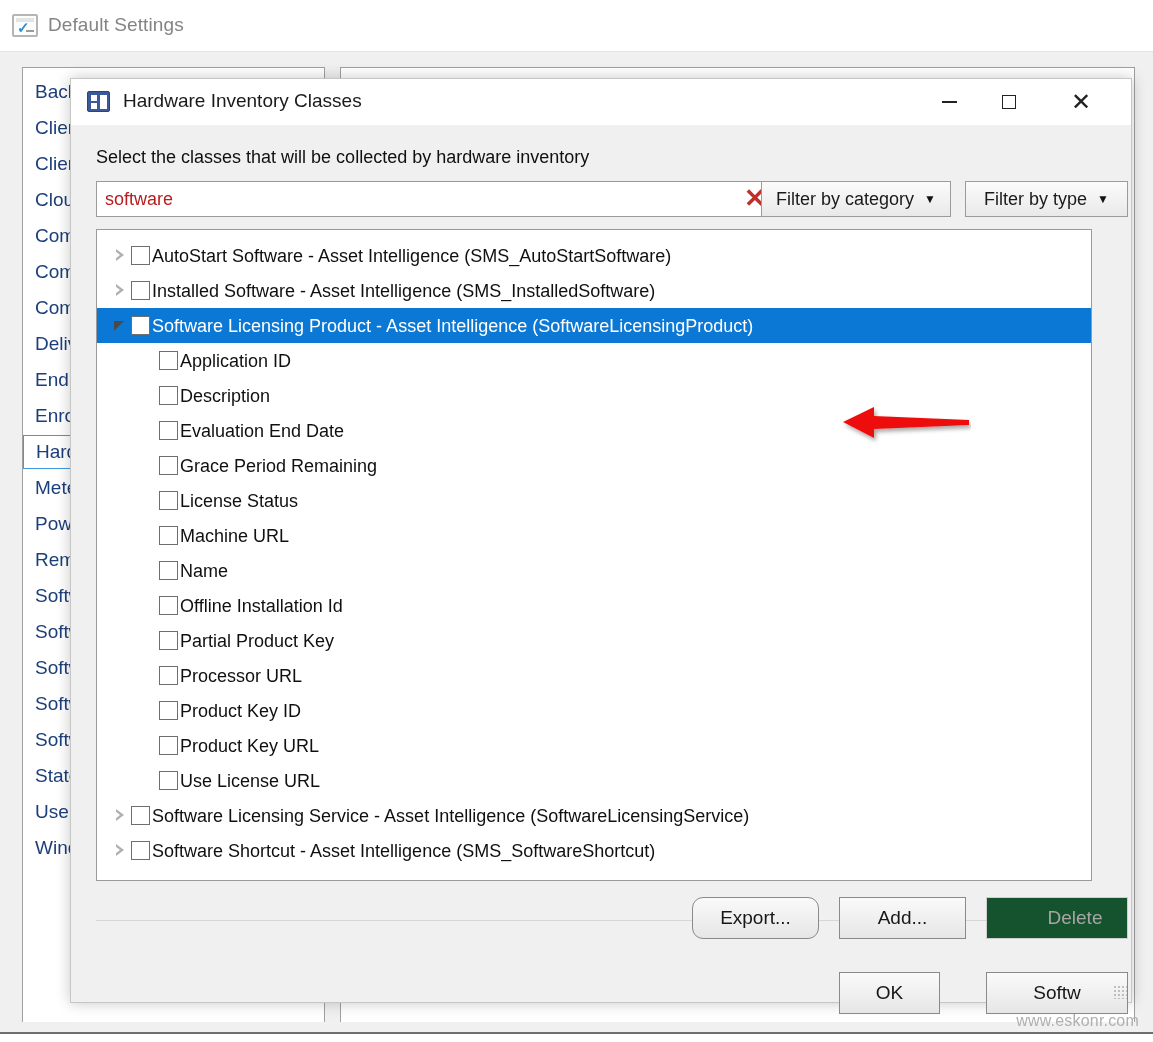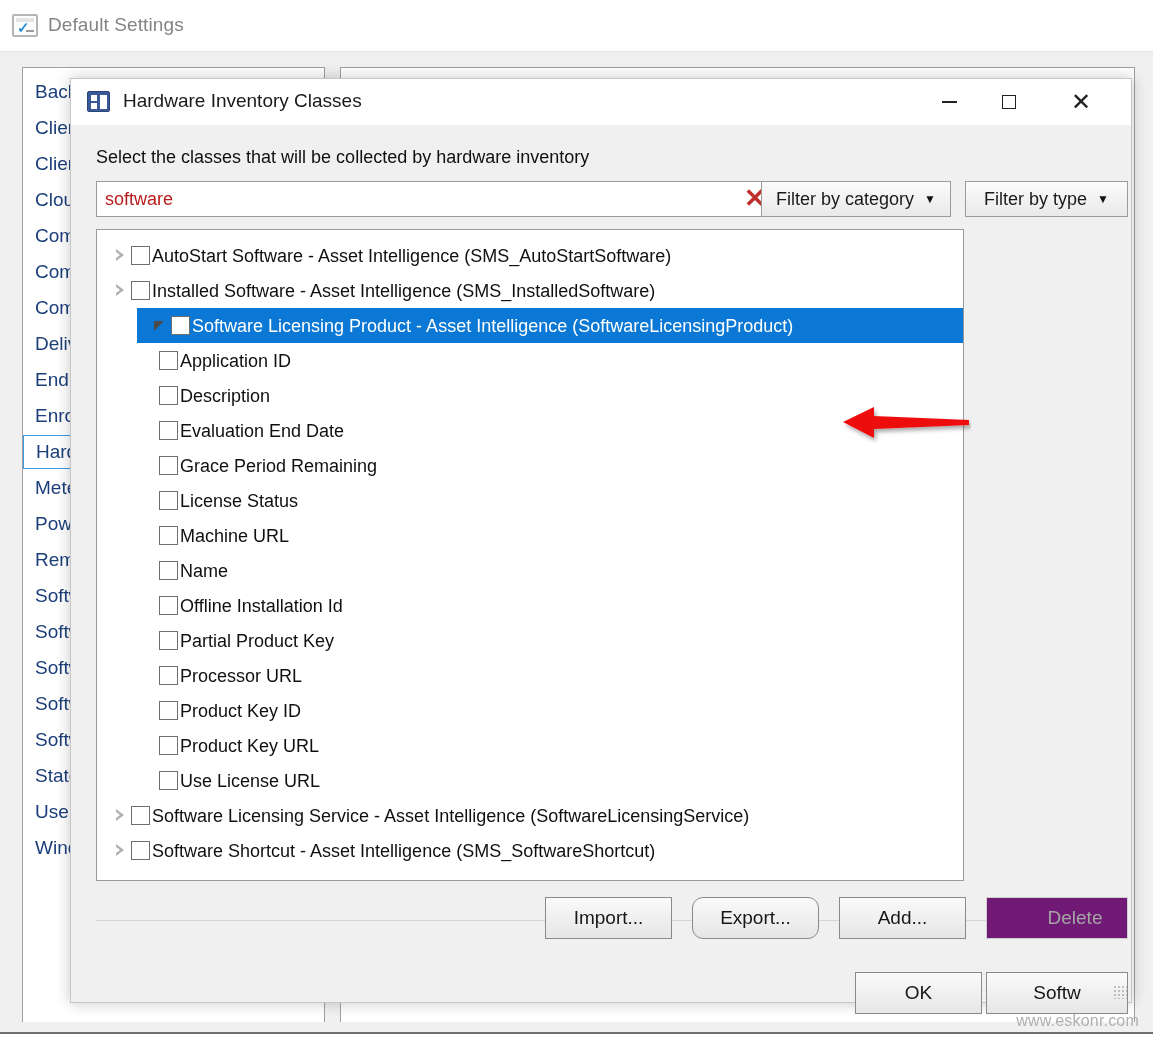--- a/index.html
+++ b/index.html
@@ -145,31 +145,31 @@
     font-family: "Liberation Sans", sans-serif;
     font-size: 18px; color: #1a1a1a;
     display: flex; align-items: center; justify-content: center; gap: 10px;
     cursor: default;
   }
   .filter-cat { left: 690px; width: 190px; }
   .filter-type { left: 894px; width: 163px; }
   .caret { font-size: 12px; line-height: 1; color: #111; }
 
   .tree-box {
-    position: absolute; left: 25px; top: 104px; width: 868px; height: 652px;
+    position: absolute; left: 25px; top: 104px; width: 996px; height: 652px;
     background: #ffffff; border: 1px solid #9a9a9a; overflow: hidden;
   }
   .tree-inner { padding: 8px 0 0 0; }
 
   .tree-row {
     position: relative; height: 35px; display: flex; align-items: center;
     padding-left: 14px; white-space: nowrap;
   }
   .tree-row.child { padding-left: 62px; }
-  .tree-row.selected { background: #0a78d4; margin-left: 40px; }
+  .tree-row.selected { background: #0a78d4; }
 
   .expander {
     width: 20px; height: 35px; position: relative; flex: 0 0 20px;
   }
   
   .tri-collapsed {
     position: absolute; left: 5px; top: 11px;
     width: 0; height: 0;
     border-top: 6px solid transparent;
     border-bottom: 6px solid transparent;
@@ -212,28 +212,28 @@
 
   .dlg-btn {
     position: absolute; height: 42px;
     background: linear-gradient(#fafafa, #e6e6e6);
     border: 1px solid #8a8a8a;
     font-family: "Liberation Sans", sans-serif;
     font-size: 19px; color: #171717;
     display: flex; align-items: center; justify-content: center;
     cursor: default;
   }
-  .dlg-btn.disabled { color: #a6a6a6; border-color: #cfcfcf; background: #701a75; padding-left: 36px; }
+  .dlg-btn.disabled { color: #a6a6a6; border-color: #cfcfcf; background: #14532d; padding-left: 36px; }
 
   .btn-import { left: 474px; top: 772px; width: 127px; }
   .btn-export { left: 621px; top: 772px; width: 127px; border-radius: 11px; }
   .btn-add    { left: 768px; top: 772px; width: 127px; }
   .btn-delete { left: 915px; top: 772px; width: 142px; }
 
-  .btn-ok     { left: 784px; top: 847px; width: 127px; }
+  .btn-ok     { left: 768px; top: 847px; width: 101px; }
   .btn-cancel { left: 915px; top: 847px; width: 142px; }
 
   .grip {
     position: absolute; right: 4px; bottom: 3px; width: 14px; height: 14px;
     opacity: .45;
     background-image:
       radial-gradient(circle, #808080 1px, transparent 1px);
     background-size: 4px 4px;
   }
 </style>
@@ -420,21 +420,20 @@
         <defs>
           <filter id="ashadow" x="-20%" y="-40%" width="160%" height="200%">
             <feDropShadow dx="2" dy="3" stdDeviation="2.2" flood-color="#000" flood-opacity="0.35"></feDropShadow>
           </filter>
         </defs>
         <polygon filter="url(#ashadow)" points="2,17 33,2 33,11 128,15 128,20 33,24 33,33" fill="#ee1111"></polygon>
       </svg>
 
       <div class="sep-line"></div>
 
-      <div class="dlg-btn btn-import">Import...</div>
       <div class="dlg-btn btn-export">Export...</div>
       <div class="dlg-btn btn-add">Add...</div>
       <div class="dlg-btn btn-delete disabled">Delete</div>
 
       <div class="dlg-btn btn-ok">OK</div>
       <div class="dlg-btn btn-cancel">Softw</div>
 
       <div class="grip"></div>
     </div>
   </div>

